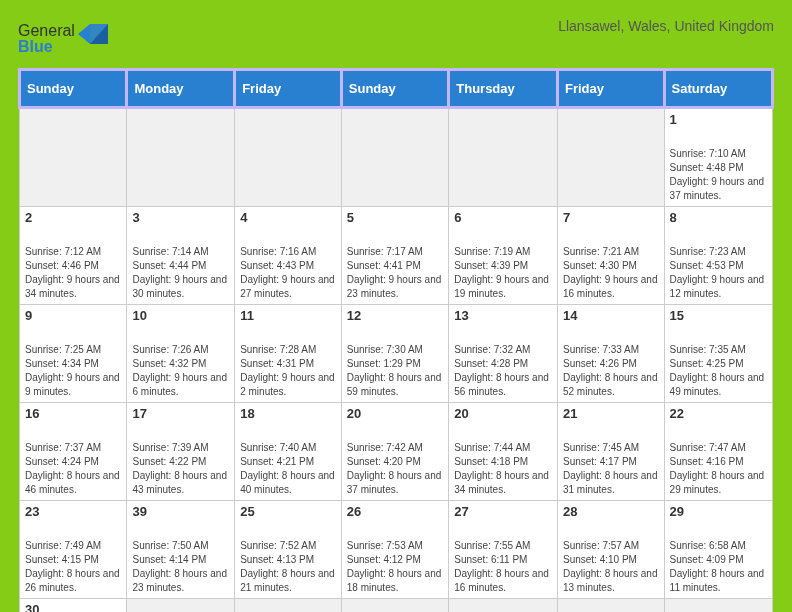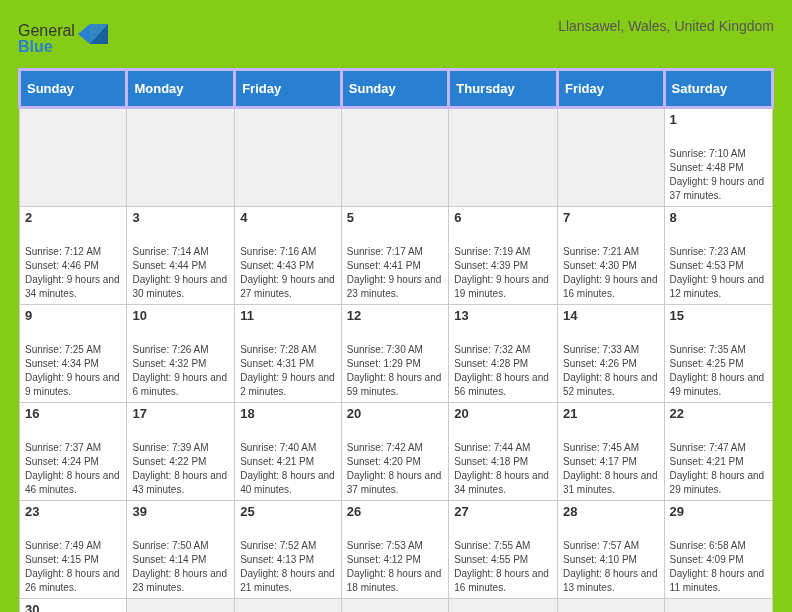--- a/index.html
+++ b/index.html
@@ -276,21 +276,21 @@
           <td>
             <span class="day-num">21</span>
             <div class="day-info">Sunrise: 7:45 AM
 Sunset: 4:17 PM
 Daylight: 8 hours
 and 31 minutes.</div>
           </td>
           <td>
             <span class="day-num">22</span>
             <div class="day-info">Sunrise: 7:47 AM
-Sunset: 4:21 PM
+Sunset: 4:16 PM
 Daylight: 8 hours
 and 29 minutes.</div>
           </td>
         </tr>
         <tr>
           <td>
             <span class="day-num">23</span>
             <div class="day-info">Sunrise: 7:49 AM
 Sunset: 4:15 PM
 Daylight: 8 hours
@@ -313,21 +313,21 @@
           <td>
             <span class="day-num">26</span>
             <div class="day-info">Sunrise: 7:53 AM
 Sunset: 4:12 PM
 Daylight: 8 hours
 and 18 minutes.</div>
           </td>
           <td>
             <span class="day-num">27</span>
             <div class="day-info">Sunrise: 7:55 AM
-Sunset: 4:55 PM
+Sunset: 6:11 PM
 Daylight: 8 hours
 and 16 minutes.</div>
           </td>
           <td>
             <span class="day-num">28</span>
             <div class="day-info">Sunrise: 7:57 AM
 Sunset: 4:10 PM
 Daylight: 8 hours
 and 13 minutes.</div>
           </td>

